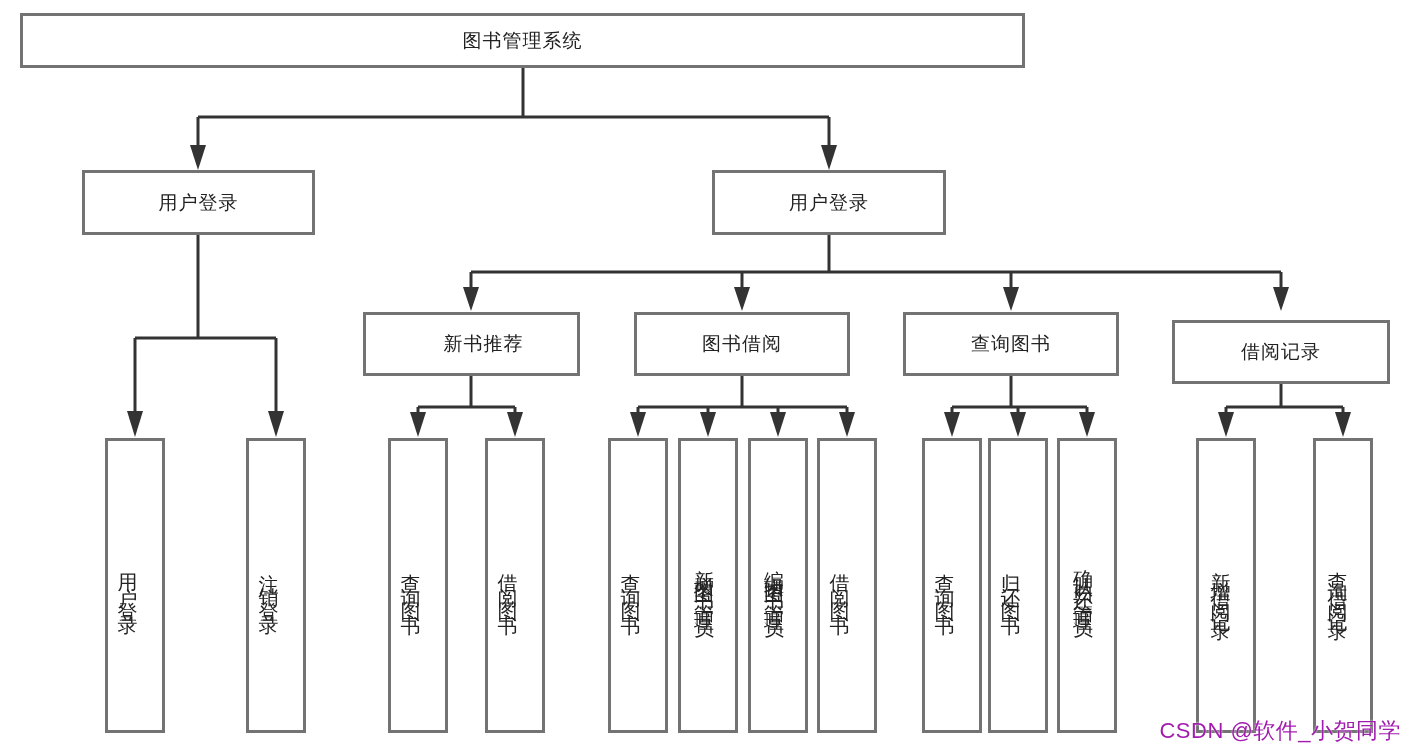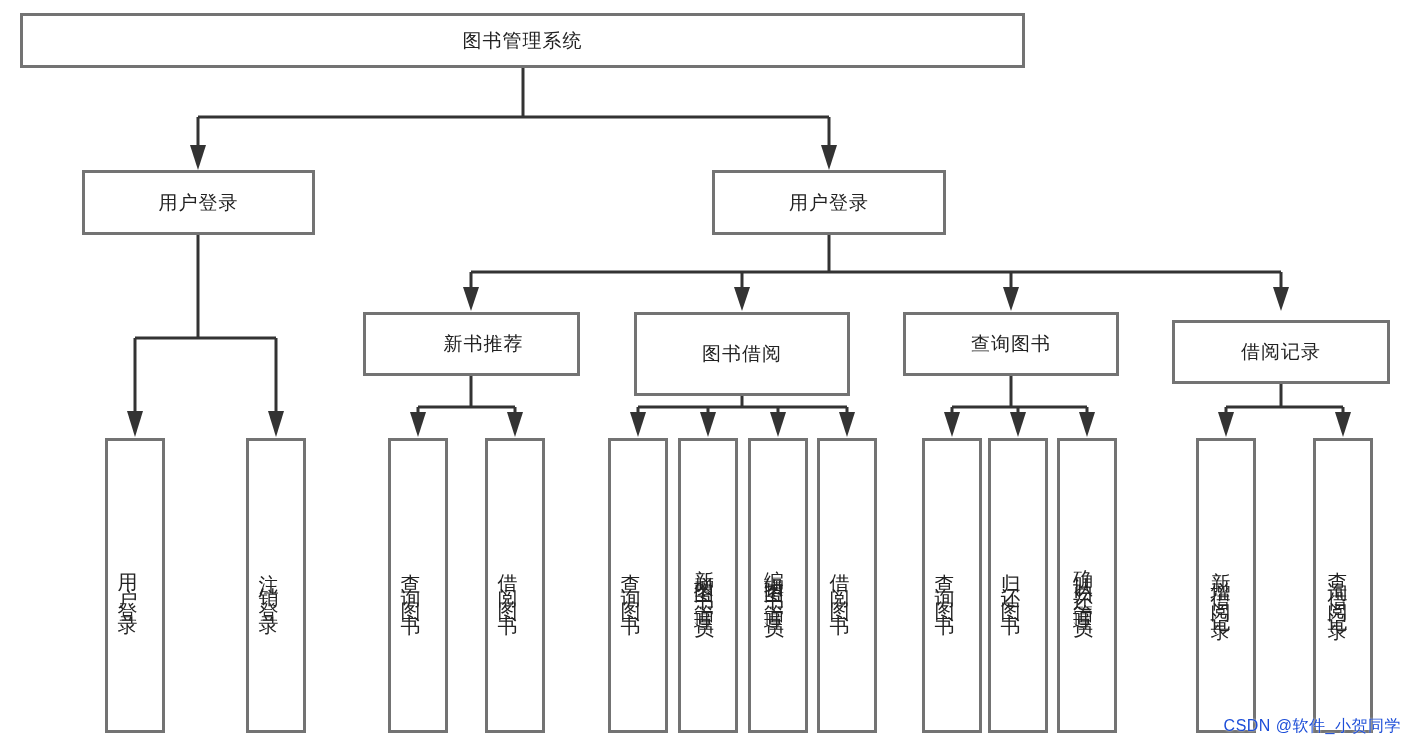--- a/index.html
+++ b/index.html
@@ -48,21 +48,21 @@
   .ls6 { letter-spacing: 10px; margin-block-start: 10px; }
   .ls9 { letter-spacing: 7px;  margin-block-start: 7px; }
 
   
   .n-root   { left: 20px;   top: 13px;  width: 1005px; height: 55px; }
   
   .n-login  { left: 82px;   top: 170px; width: 233px;  height: 65px; }
   .n-bmgmt  { left: 712px;  top: 170px; width: 234px;  height: 65px; }
   
   .n-newrec { left: 363px;  top: 312px; width: 217px;  height: 64px; padding-left: 24px; }
-  .n-borrow { left: 634px;  top: 312px; width: 216px;  height: 84px; }
+  .n-borrow { left: 634px;  top: 312px; width: 216px;  height: 64px; }
   .n-currnt { left: 903px;  top: 312px; width: 216px;  height: 64px; }
   .n-record { left: 1172px; top: 320px; width: 218px;  height: 64px; }
   
   .leaf { top: 438px; width: 60px; height: 295px; }
   .l-1  { left: 105px; }
   .l-2  { left: 246px; }
   .l-3  { left: 388px; }
   .l-4  { left: 485px; }
   .l-5  { left: 608px; }
   .l-6  { left: 678px; }
@@ -72,22 +72,22 @@
   .l-10 { left: 988px; }
   .l-11 { left: 1057px; }
   .l-12 { left: 1196px; }
   .l-13 { left: 1313px; }
 
   .watermark {
     position: absolute;
     right: 4px;
     top: 716px;
     z-index: 3;
-    font-size: 16px;
-    color: #1d4ed8;
+    font-size: 22px;
+    color: #a21caf;
     text-shadow: 0 0 2px #ffffff;
     letter-spacing: 0.5px;
   }
 </style>
 </head>
 <body>
 
 <div class="stage">
 
   <svg class="connectors" viewBox="0 0 1405 747" xmlns="http://www.w3.org/2000/svg">

